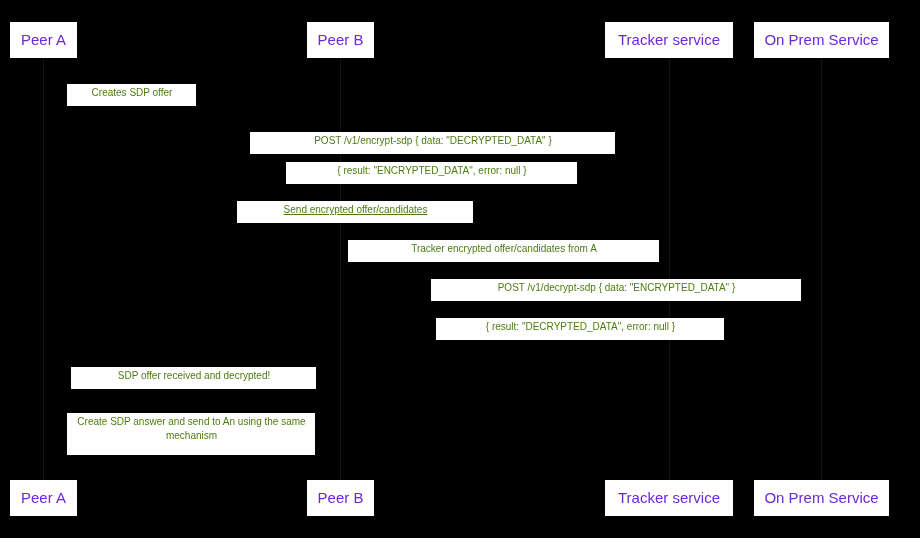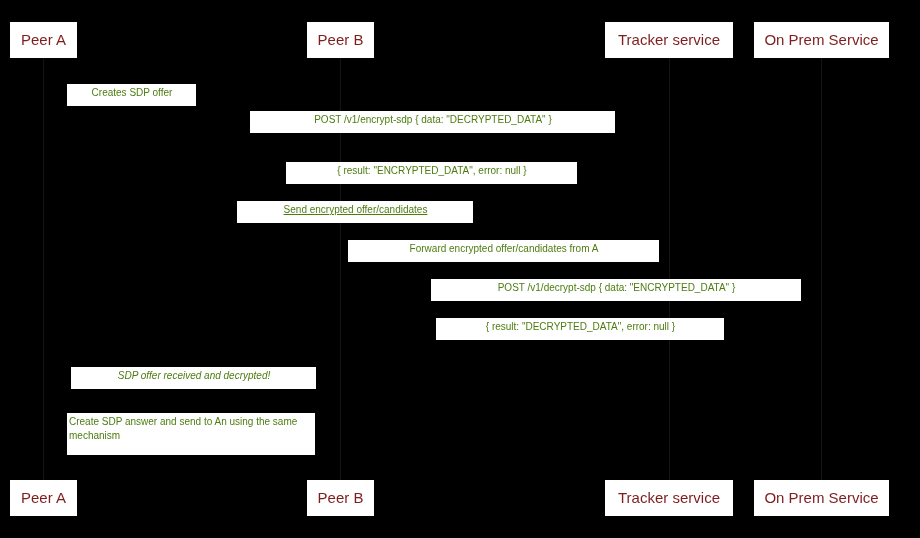--- a/index.html
+++ b/index.html
@@ -18,21 +18,21 @@
   .lifeline {
     position: absolute;
     width: 1px;
     background: #141414;
     top: 58px;
     bottom: 22px;
   }
   .participant {
     position: absolute;
     background: #ffffff;
-    color: #7f1d1d;
+    color: #6d28d9;
     border: 1px solid #ffffff;
     box-sizing: border-box;
     display: flex;
     align-items: center;
     justify-content: center;
     font-size: 15px;
     line-height: 1.2;
     height: 36px;
     white-space: nowrap;
   }
@@ -43,53 +43,53 @@
     font-size: 10px;
     line-height: 1.35;
     padding: 2px 1px 6px 2px;
     box-sizing: border-box;
     white-space: nowrap;
     text-align: center;
     overflow: hidden;
   }
   .msg.two-line {
     white-space: normal;
-    text-align: left;
+    text-align: center;
   }
 </style>
 </head>
 <body>
 
 <div id="diagram">
 
   <div class="lifeline" style="left:43px;"></div>
   <div class="lifeline" style="left:340px;"></div>
   <div class="lifeline" style="left:669px;"></div>
   <div class="lifeline" style="left:821px;"></div>
 
   <div class="participant" style="left:10px; top:22px; width:67px;">Peer A</div>
   <div class="participant" style="left:307px; top:22px; width:67px;">Peer B</div>
   <div class="participant" style="left:605px; top:22px; width:128px;">Tracker service</div>
   <div class="participant" style="left:754px; top:22px; width:135px;">On Prem Service</div>
 
   <div class="msg" style="left:67px; top:84px; width:129px;">Creates SDP offer</div>
 
-  <div class="msg" style="left:250px; top:111px; width:365px;">POST /v1/encrypt-sdp { data: "DECRYPTED_DATA" }</div>
+  <div class="msg" style="left:250px; top:132px; width:365px;">POST /v1/encrypt-sdp { data: "DECRYPTED_DATA" }</div>
 
   <div class="msg" style="left:286px; top:162px; width:291px;">{ result: "ENCRYPTED_DATA", error: null }</div>
 
   <div class="msg" style="left:237px; top:201px; width:236px;text-decoration:underline;">Send encrypted offer/candidates</div>
 
-  <div class="msg" style="left:348px; top:240px; width:311px;">Forward encrypted offer/candidates from A</div>
+  <div class="msg" style="left:348px; top:240px; width:311px;">Tracker encrypted offer/candidates from A</div>
 
   <div class="msg" style="left:395px; top:279px; width:370px;margin-left:36px;">POST /v1/decrypt-sdp { data: "ENCRYPTED_DATA" }</div>
 
   <div class="msg" style="left:436px; top:318px; width:288px;">{ result: "DECRYPTED_DATA", error: null }</div>
 
-  <div class="msg" style="left:71px; top:367px; width:245px;font-style:italic;">SDP offer received and decrypted!</div>
+  <div class="msg" style="left:71px; top:367px; width:245px;">SDP offer received and decrypted!</div>
 
   <div class="msg two-line" style="left:67px; top:413px; width:248px; height:42px;">
     <span>Create SDP answer and send to An</span>
     <span>using the same mechanism</span>
   </div>
 
   <div class="participant" style="left:10px; top:480px; width:67px;">Peer A</div>
   <div class="participant" style="left:307px; top:480px; width:67px;">Peer B</div>
   <div class="participant" style="left:605px; top:480px; width:128px;">Tracker service</div>
   <div class="participant" style="left:754px; top:480px; width:135px;">On Prem Service</div>

